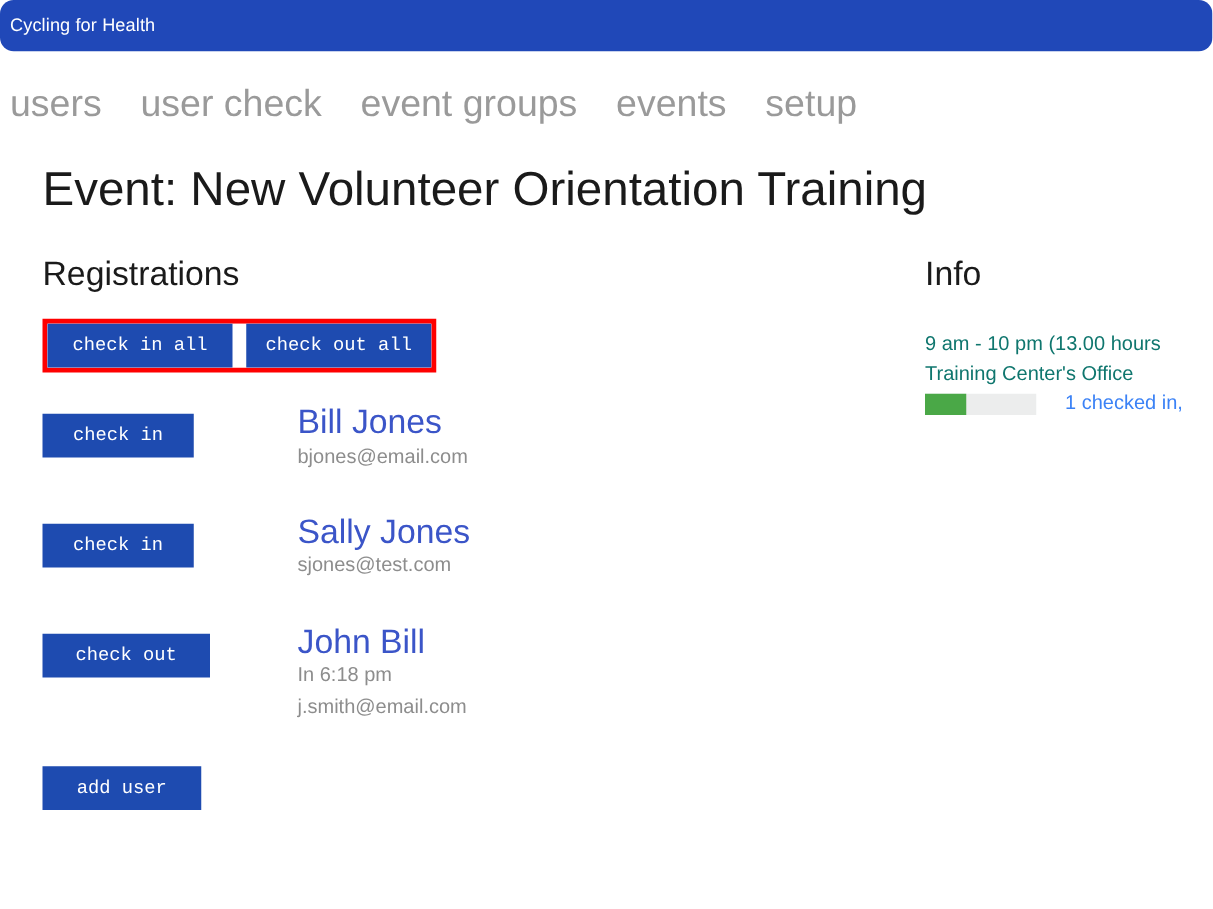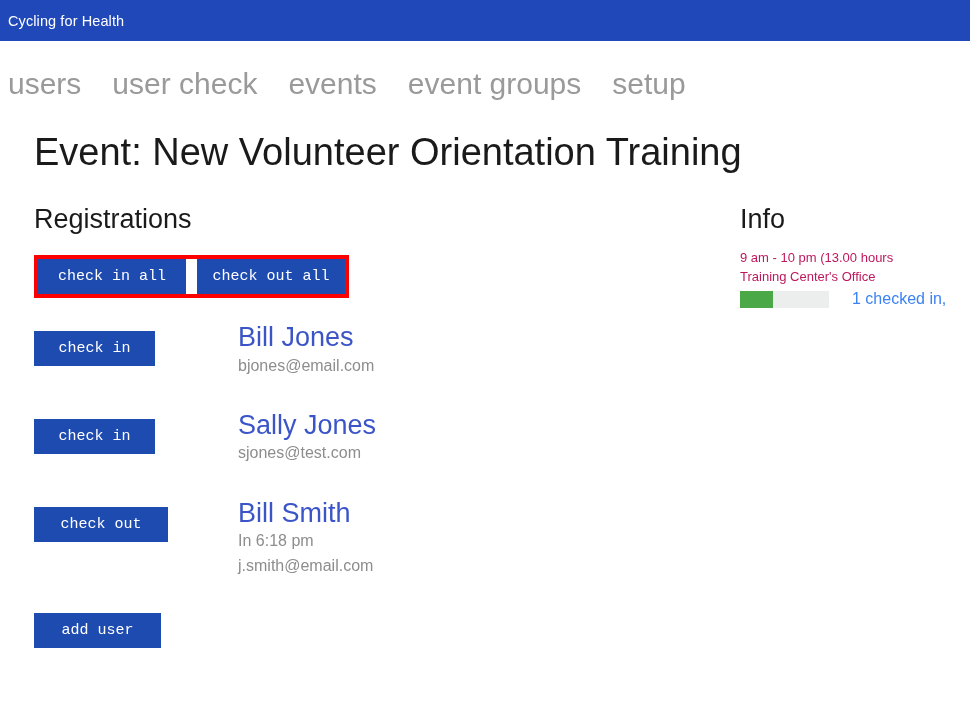--- a/index.html
+++ b/index.html
@@ -16,20 +16,21 @@
   }
 
   
   .titlebar {
     height: 41px;
     background: #2048b8;
     display: flex;
     align-items: center;
     padding-left: 8px;
     box-sizing: border-box;
+    border-radius: 11px;
   }
   .titlebar-text {
     color: #ffffff;
     font-size: 14.5px;
     letter-spacing: 0.1px;
   }
 
   
   .navbar {
     height: 60px;
@@ -165,23 +166,23 @@
     padding-top: 0;
   }
   .info-title {
     font-size: 27px;
     color: #1a1a1a;
     font-weight: 400;
     margin: 0;
     line-height: 1.1;
   }
   .info-lines {
-    margin-top: 15px;
-    font-size: 13px;
-    color: #be185d;
+    margin-top: 30px;
+    font-size: 16px;
+    color: #0f766e;
     line-height: 1.46;
     white-space: nowrap;
   }
   .progress-row {
     display: flex;
     align-items: center;
     margin-top: 3px;
     white-space: nowrap;
   }
   .progress-track {
@@ -204,22 +205,22 @@
 </head>
 <body>
 
 <div class="titlebar">
   <span class="titlebar-text">Cycling for Health</span>
 </div>
 
 <nav class="navbar">
   <span class="nav-item">users</span>
   <span class="nav-item">user check</span>
+  <span class="nav-item">event groups</span>
   <span class="nav-item">events</span>
-  <span class="nav-item">event groups</span>
   <span class="nav-item">setup</span>
 </nav>
 
 <div class="page">
 
   <h1 class="page-title">Event: New Volunteer Orientation Training</h1>
 
   <div class="columns">
 
     <div class="col-left">
@@ -253,21 +254,21 @@
             <div><a class="reg-name">Sally Jones</a></div>
             <div class="reg-meta">sjones@test.com</div>
           </div>
         </div>
 
         <div class="reg-row">
           <div class="reg-action">
             <button class="btn btn-checkout">check out</button>
           </div>
           <div class="reg-info">
-            <div><a class="reg-name">Bill Smith</a></div>
+            <div><a class="reg-name">John Bill</a></div>
             <div class="reg-meta">In 6:18 pm</div>
             <div class="reg-meta">j.smith@email.com</div>
           </div>
         </div>
 
         <button class="btn btn-add-user">add user</button>
 
       </div>
     </div>
 

